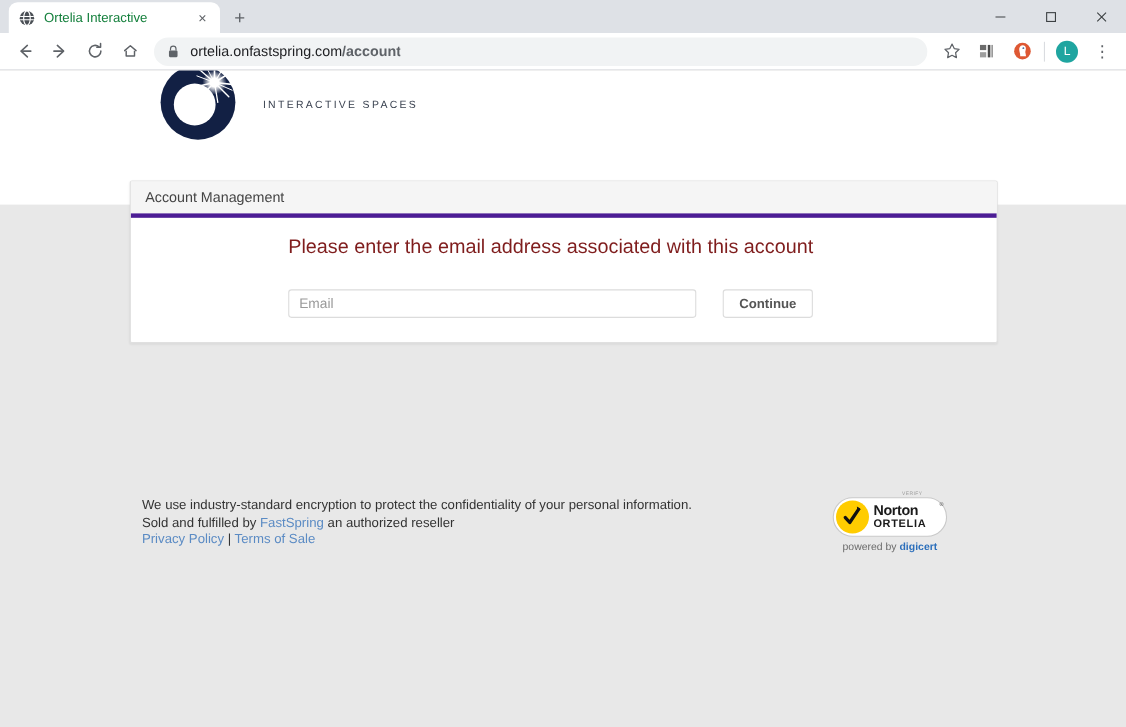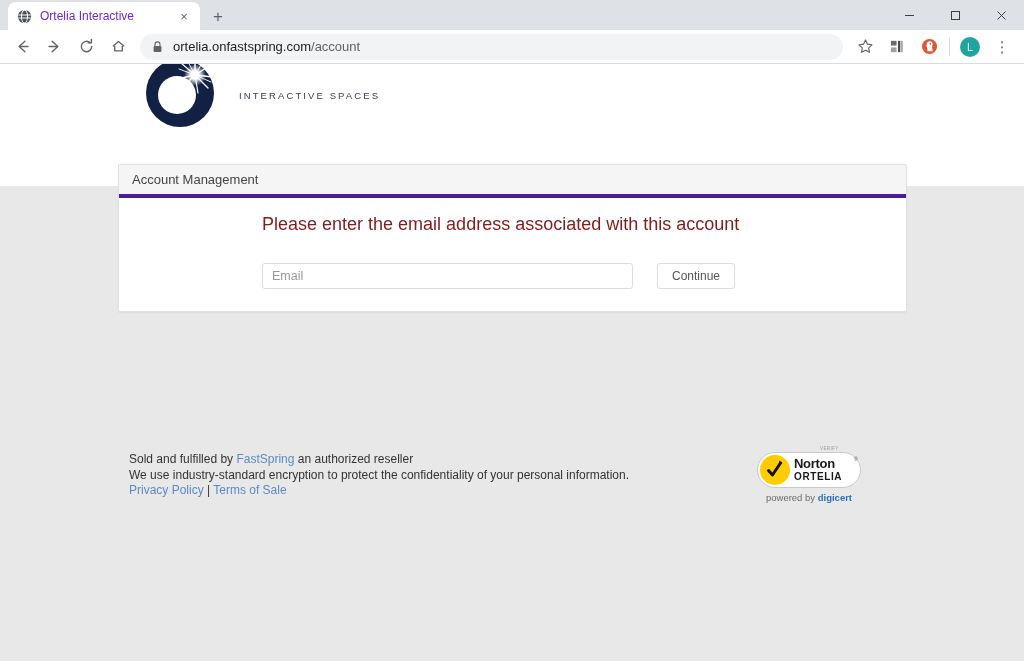--- a/index.html
+++ b/index.html
@@ -21,21 +21,21 @@
     margin-left: 8px; width: 192px; height: 28px;
     background: #fff; border-radius: 8px 8px 0 0;
     display: flex; align-items: center; padding: 0 8px;
     position: relative;
   }
   .tab-favicon {
     width: 16px; height: 16px; flex: 0 0 16px; margin-right: 8px;
     display: flex; align-items: center; justify-content: center;
   }
   .tab-title {
-    font-size: 12px; color: #6d28d9; flex: 1;
+    font-size: 12px; color: #15803d; flex: 1;
     white-space: nowrap; overflow: hidden; text-overflow: ellipsis;
   }
   .tab-close {
     width: 16px; height: 16px; flex: 0 0 16px;
     display: flex; align-items: center; justify-content: center;
     color: #5f6368; font-size: 13px; line-height: 1;
   }
   .newtab {
     width: 28px; height: 28px; margin-left: 4px;
     display: flex; align-items: center; justify-content: center;
@@ -63,21 +63,21 @@
   }
   .omnibox {
     flex: 1; height: 26px; background: #f1f3f4; border-radius: 13px;
     display: flex; align-items: center; padding: 0 10px; margin: 0 6px;
     min-width: 0;
   }
   .omni-lock { width: 14px; height: 14px; margin-right: 9px; flex:0 0 14px;
     display:flex; align-items:center; justify-content:center; color:#5f6368; }
   .omni-url { font-size: 13px; color: #202124; white-space: nowrap;
     overflow: hidden; text-overflow: ellipsis; }
-  .omni-url .dim { color: #5f6368; }
+  .omni-url .dim { color: #5f6368; font-weight: bold; }
   .avatar {
     width: 20px; height: 20px; border-radius: 50%;
     background: #1fa5a0; color: #fff; font-size: 11px;
     display: flex; align-items: center; justify-content: center;
   }
   .tb-sep { width:1px; height:18px; background:#dadce0; margin:0 4px; }
 
   
   .viewport { height: 596px; background: #e8e8e8; position: relative; overflow: hidden; }
 
@@ -124,20 +124,21 @@
     width: 371px; height: 26px; border: 1px solid #dcdcdc; border-radius: 3px;
     font-size: 12.5px; color: #333; padding: 0 9px;
     font-family: "Liberation Sans", sans-serif; outline: none; background:#fff;
   }
   .email-input::placeholder { color: #9a9a9a; }
   .continue-btn {
     margin-left: 24px; height: 26px; padding: 0 14px;
     background: #fff; border: 1px solid #dcdcdc; border-radius: 3px;
     font-size: 12px; color: #555; cursor: pointer;
     font-family: "Liberation Sans", sans-serif;
+    font-weight: bold;
   }
 
   .footer { position: absolute; left: 0; top: 388px; width: 100%; }
   .footer-text {
     position: absolute; left: 129px; top: 0;
     font-size: 12px; color: #333; line-height: 15.5px;
   }
   .footer-text a { color: #5b8bc4; text-decoration: none; }
   .seal { position: absolute; left: 757px; top: 0; width: 104px; }
   .seal-badge {
@@ -322,22 +323,22 @@
           <div class="form-row">
             <input class="email-input" type="text" placeholder="Email" style="">
             <button class="continue-btn">Continue</button>
           </div>
         </div>
       </div>
     </div>
 
     <div class="footer">
       <div class="footer-text">
+        <div>We use industry-standard encryption to protect the confidentiality of your personal information.</div>
         <div><span>Sold and fulfilled by </span><a href="#">FastSpring</a><span> an authorized reseller</span></div>
-        <div>We use industry-standard encryption to protect the confidentiality of your personal information.</div>
         <div><a href="#">Privacy Policy</a><span> | </span><a href="#">Terms of Sale</a></div>
       </div>
 
       <div class="seal">
         <div class="seal-badge">
           <div class="seal-circle">
             <svg width="22" height="22" viewBox="0 0 22 22">
               <path d="M4.5 11.5l4 4.5 8-12" fill="none" stroke="#111" stroke-width="3" stroke-linecap="round" stroke-linejoin="round"></path>
               <path d="M15 1.5l3.5 2.5-3 2" fill="#111"></path>
             </svg>

